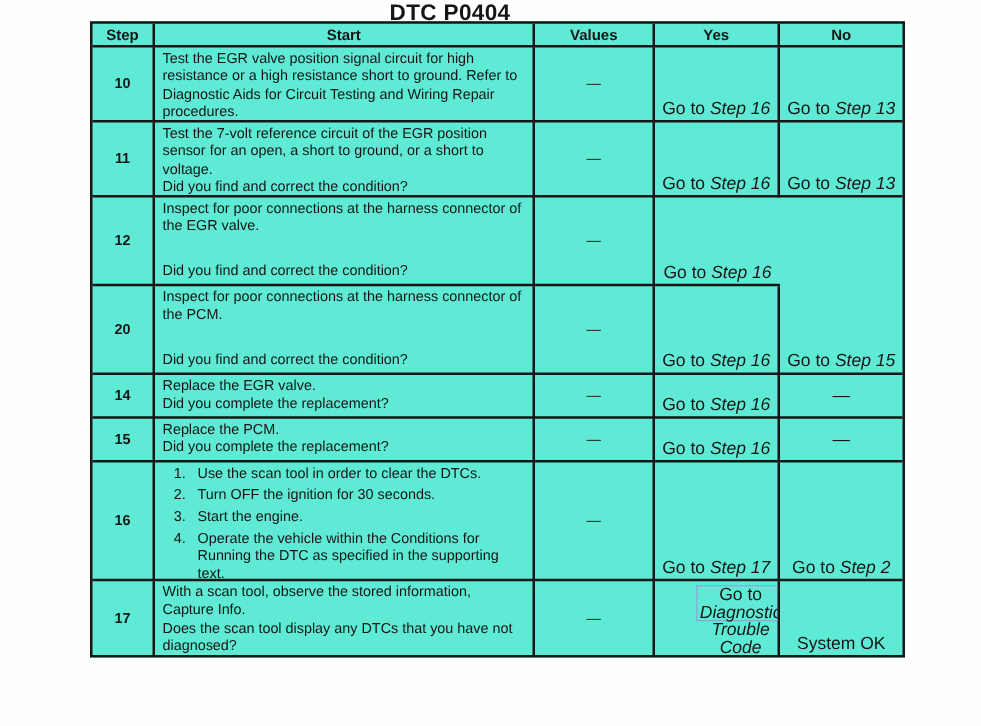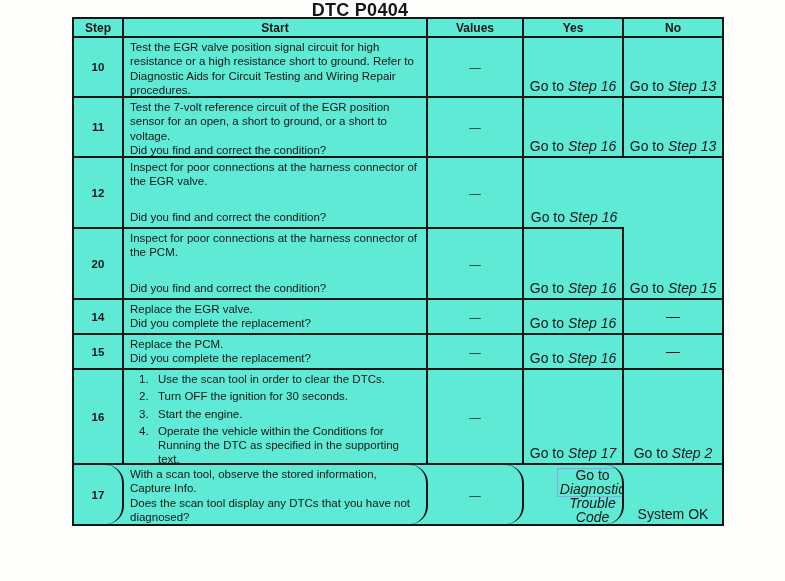--- a/index.html
+++ b/index.html
@@ -29,21 +29,21 @@
   .trow { display:grid; grid-template-columns:50px 304px 96px 100px 98px; }
   .trow > div { border-right:2px solid #161616; border-bottom:2px solid #161616; overflow:hidden; }
   .trow > div:last-child { border-right:none; }
   .trow.last > div { border-bottom:none; }
 
   .h19 > div { height:19px; }
   .h72 > div { height:60px; }
   .h71 > div { height:71px; }
   .h45 > div { height:35px; }
   .h95 > div { height:95px; }
-  .h59 > div { height:59px;border-radius:18px; }
+  .h59 > div { height:59px; }
 
   .hcell {
     display:flex; align-items:center; justify-content:center;
     font-weight:bold; font-size:12px;
   }
   .step-cell {
     display:flex; align-items:center; justify-content:center;
     font-size:11.5px;
     font-weight:bold;
   }

